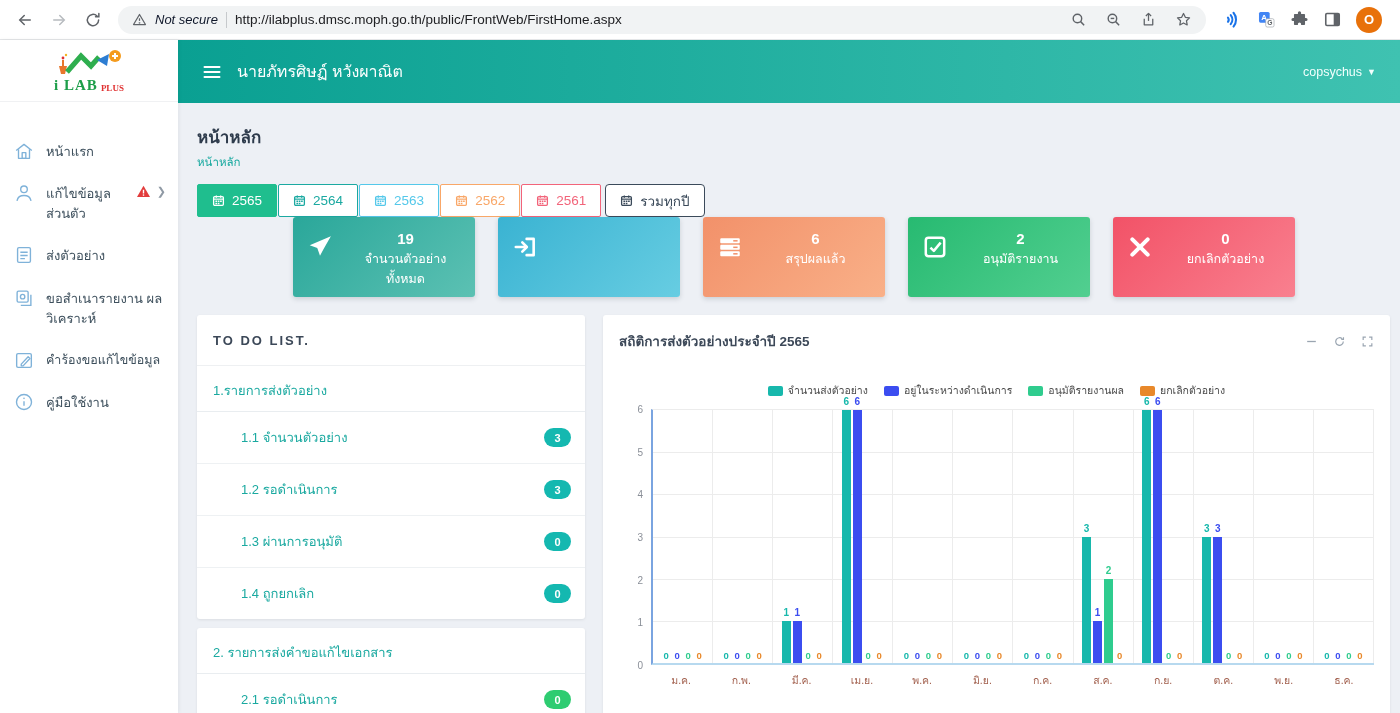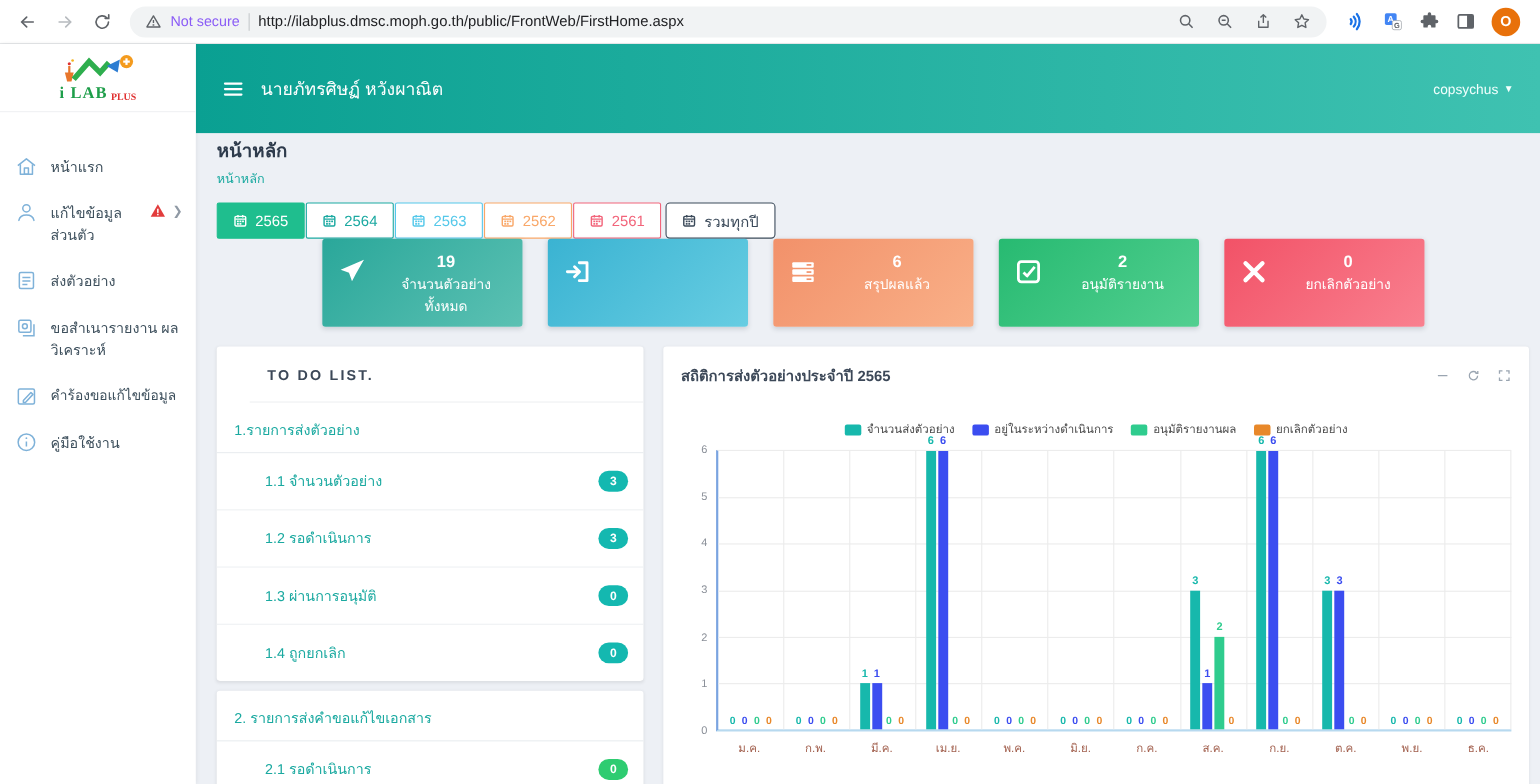--- a/index.html
+++ b/index.html
@@ -4,21 +4,21 @@
 <style>
   * { margin:0; padding:0; box-sizing:border-box; }
   html,body { width:1400px; height:713px; overflow:hidden; font-family:"Liberation Sans","DejaVu Sans",sans-serif; background:#edf0f5; }
 
   
   .browser { height:40px; background:#ffffff; display:flex; align-items:center; padding:0 10px; gap:4px; border-bottom:1px solid #e4e6e8; }
   .nav-btn { width:30px; height:30px; display:flex; align-items:center; justify-content:center; border-radius:50%; cursor:pointer; flex:none; }
   .nav-btn svg { width:18px; height:18px; }
   .omnibox { flex:1; height:28px; background:#f1f3f4; border-radius:14px; display:flex; align-items:center; padding:0 14px; margin:0 6px; gap:8px; min-width:0; }
   .omnibox .sec-icon svg { width:15px; height:15px; display:block; }
-  .sec-label { font-size:13px; color:#8b5cf6; white-space:nowrap; }
+  .sec-label { font-size:13px; color:#0f172a; white-space:nowrap;font-style:italic; }
   .omni-divider { width:1px; height:16px; background:#c6c9cc; }
   .url-text { font-size:13.5px; color:#202124; white-space:nowrap; overflow:hidden; flex:1; }
   .omni-right { display:flex; align-items:center; gap:18px; margin-left:auto; }
   .omni-right svg { width:17px; height:17px; display:block; }
   .ext-area { display:flex; align-items:center; gap:14px; padding:0 8px; }
   .ext-area svg { width:19px; height:19px; display:block; }
   .avatar { width:26px; height:26px; border-radius:50%; background:#e8710a; color:#fff; font-size:13px; font-weight:bold; display:flex; align-items:center; justify-content:center; flex:none; }
 
   
   .app { position:relative; height:673px; }
@@ -29,21 +29,21 @@
   .logo-plus { font-family:"Liberation Serif","DejaVu Serif",serif; font-weight:bold; font-size:9px; color:#e03131; }
   .menu { padding-top:28px; }
   .menu-item { display:flex; align-items:flex-start; padding:10px 12px 10px 13px; gap:11px; color:#3d4f5c; font-size:13px; cursor:pointer; }
   .menu-item .mi-icon { width:22px; height:22px; color:#7fb2d9; flex:none; }
   .menu-item .mi-icon svg { width:22px; height:22px; stroke:currentColor; fill:none; stroke-width:1.5; }
   .mi-label { line-height:1.55; padding-top:2px; }
   .mi-extra { display:flex; align-items:center; gap:6px; margin-left:auto; padding-top:2px; }
   .mi-warn svg { width:15px; height:15px; display:block; }
   .mi-chevron { color:#909aa5; font-size:11px; }
 
-  .topbar { position:absolute; left:178px; right:0; top:0; height:81px; display:flex; align-items:center; padding:0 24px; z-index:1; }
+  .topbar { position:absolute; left:178px; right:0; top:0; height:63px; display:flex; align-items:center; padding:0 24px; z-index:1; }
   .hamburger svg { width:20px; height:20px; display:block; }
   .user-name { color:#fff; font-size:16px; margin-left:15px; }
   .account { margin-left:auto; color:#f2fffd; font-size:12.5px; display:flex; align-items:center; gap:5px; cursor:pointer; }
   .account .chev { font-size:9px; }
 
   .main { position:absolute; left:178px; right:0; top:63px; bottom:0; background:#edf0f5; padding:20px 10px 0 19px; overflow:hidden; }
   .page-title { font-size:17px; font-weight:bold; color:#2e3b4c; }
   .breadcrumb { font-size:11.5px; color:#1aa9a0; margin-top:3px; cursor:pointer; }
 
   
@@ -58,21 +58,21 @@
   .card-icon { width:54px; display:flex; justify-content:center; padding-top:17px; }
   .card-icon svg { width:26px; height:26px; }
   .card-body { flex:1; text-align:center; padding-top:13px; padding-right:10px; }
   .card-value { font-size:15px; font-weight:bold; }
   .card-label { font-size:12.5px; margin-top:2px; }
 
   
   .panels { display:flex; gap:18px; margin-top:18px; align-items:flex-start; }
   .todo-col { width:388px; flex:none; }
   .todo-block { background:#fff; border-radius:3px; box-shadow:0 1px 3px rgba(0,0,0,.08); }
-  .todo-title { padding:18px 16px 17px; font-size:13px; font-weight:bold; letter-spacing:2px; color:#3c4858; border-bottom:1px solid #eef0f2;margin-left:30px; }
+  .todo-title { padding:18px 16px 17px; font-size:13px; font-weight:bold; letter-spacing:2px; color:#3c4858; border-bottom:1px solid #eef0f2; }
   .todo-section-hd { padding:14px 16px 10px; font-size:13px; color:#1aa9a0; border-bottom:1px solid #e9edf0; cursor:pointer; }
   .todo-item { display:flex; align-items:center; justify-content:space-between; padding:15px 14px 15px 44px; border-bottom:1px solid #eef1f3; font-size:13px; color:#1aa9a0; cursor:pointer; }
   .todo-item:last-child { border-bottom:none; }
   .badge { min-width:27px; height:19px; border-radius:10px; color:#fff; font-size:11px; font-weight:bold; display:flex; align-items:center; justify-content:center; padding:0 6px; }
   .todo-gap { height:9px; }
   .todo-b2 { padding-bottom:30px; }
 
   .chart-panel { flex:1; background:#fff; border-radius:3px; box-shadow:0 1px 3px rgba(0,0,0,.08); padding:15px 16px 30px; height:430px; }
   .chart-hd { display:flex; align-items:center; }
   .chart-title { font-size:13.5px; color:#3c4858; font-weight:bold; }

